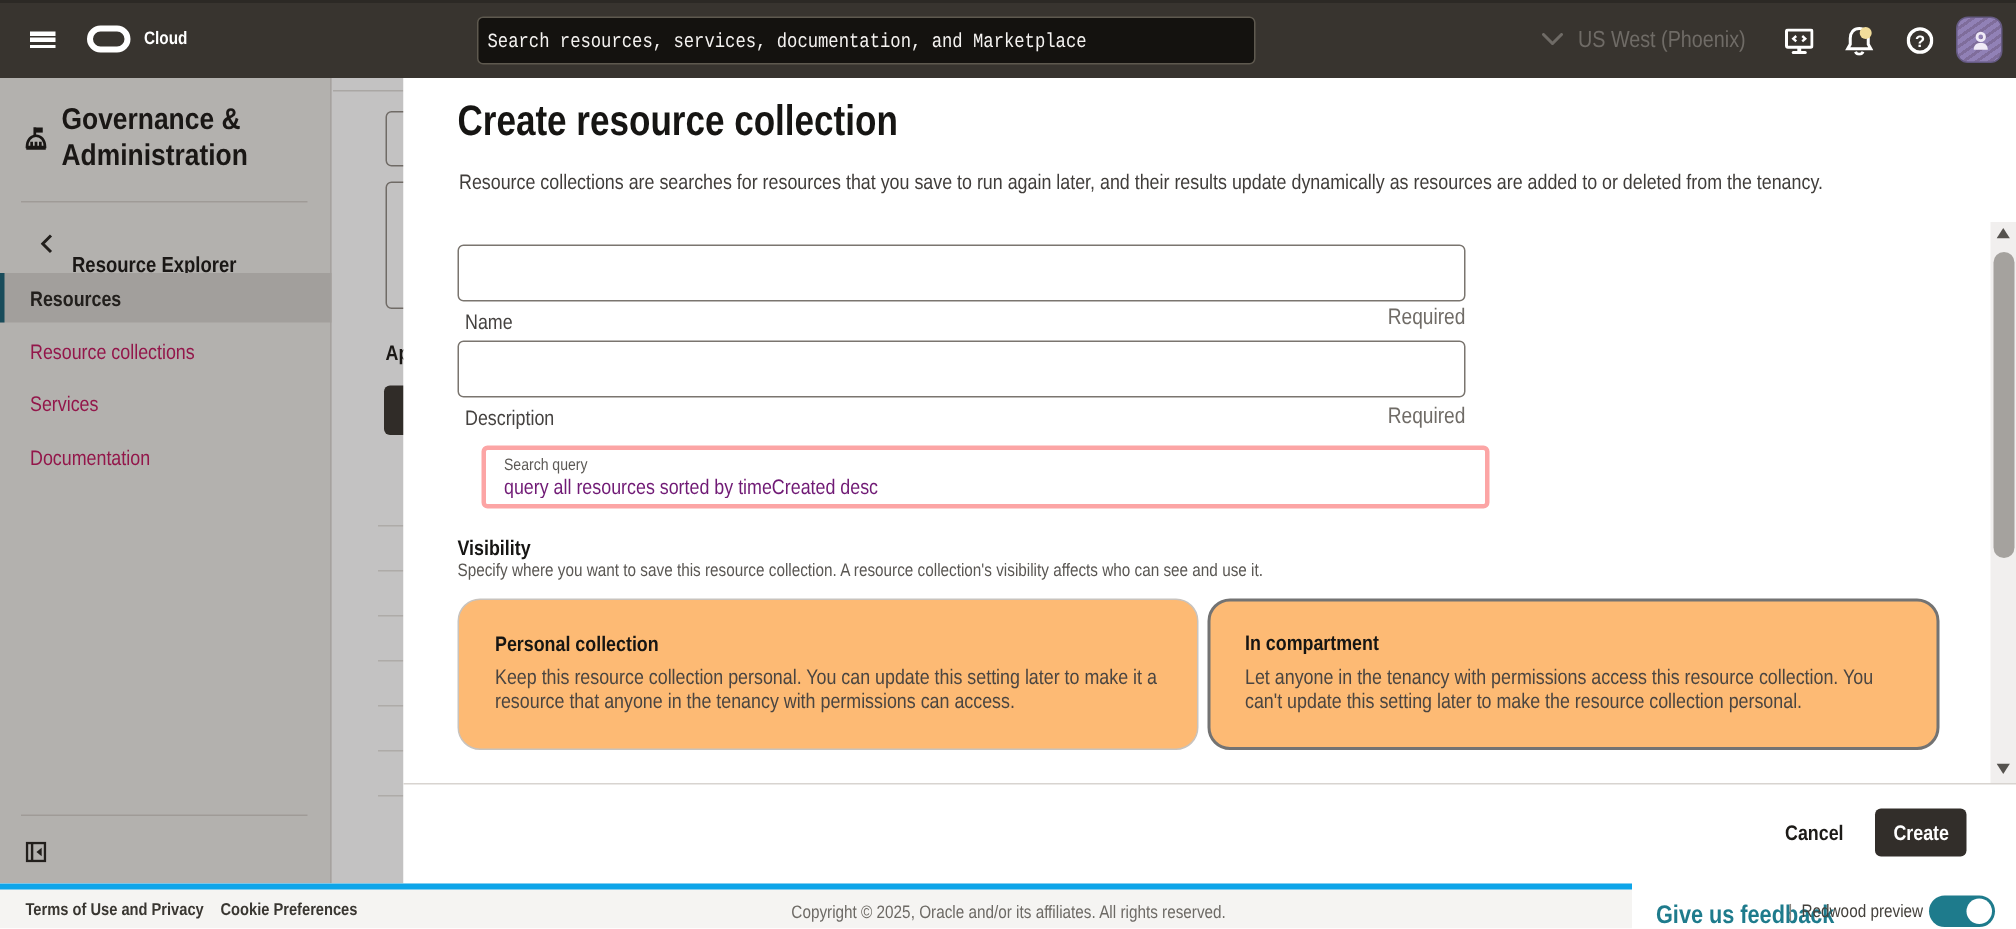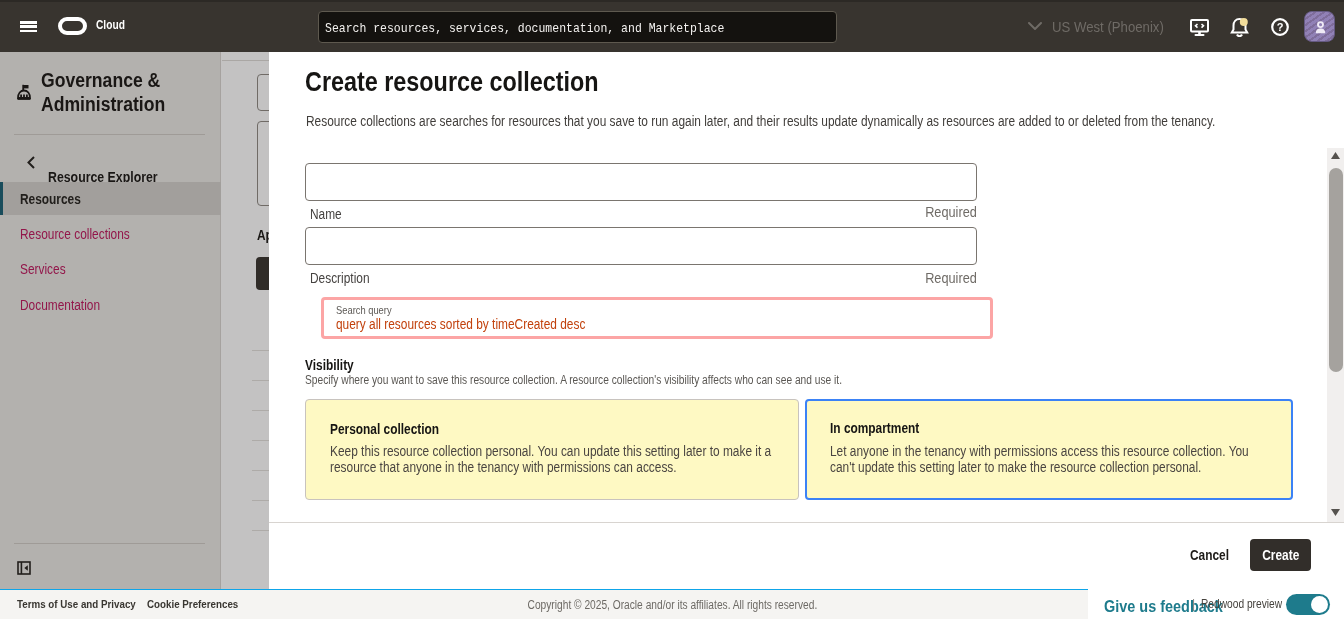--- a/index.html
+++ b/index.html
@@ -52,41 +52,41 @@
 
   
   #modal { position:absolute; left:269px; top:52px; width:1075px; height:537px; background:#fff; }
   #mtitle { position:absolute; left:36px; top:13px; font-size:28.5px; font-weight:bold; color:#161513; transform:scaleX(.82); transform-origin:0 50%; white-space:nowrap; }
   #mdesc { position:absolute; left:37px; top:61px; font-size:14px; color:#403d3a; }
   .field { position:absolute; left:36px; width:672px; background:#fff; border:1px solid #7a756f; border-radius:4px; }
   .field .ph { position:absolute; left:4px; font-size:14px; color:#454240;margin-top:31px; }
   .req { position:absolute; font-size:15px; color:#6f6b66; }
   #sq { position:absolute; left:36px; top:245px; width:672px; height:42px; border:3px solid #fca5a5; border-radius:4px; background:#fff;margin-left:16px; }
   #sq .sl { position:absolute; left:12px; top:4px; font-size:11px; color:#5c5955; }
-  #sq .sv { position:absolute; left:12px; top:16px; font-size:14px; color:#c2410c; }
+  #sq .sv { position:absolute; left:12px; top:16px; font-size:14px; color:#701a75; }
   #vish { position:absolute; left:36px; top:305px; font-size:14px; font-weight:bold; color:#161513; }
   #viss { position:absolute; left:36px; top:321px; font-size:12px; color:#5a5753; }
-  .vcard { position:absolute; top:347px; height:101px; background:#fef9c3; border-radius:4px; }
+  .vcard { position:absolute; top:347px; height:101px; background:#fdba74; border-radius:15px; }
   #vc1 { left:36px; width:494px; border:1px solid #c8c3be; }
-  #vc2 { left:536px; width:488px; border:2px solid #3b82f6; }
+  #vc2 { left:536px; width:488px; border:2px solid #737373; }
   .vcard .ct { position:absolute; left:24px; top:21px; font-size:14px; font-weight:bold; color:#161513; }
   .vcard .cb { position:absolute; left:24px; top:44px; font-size:14px; color:#4a4541; line-height:15.5px; }
   #vc2 .ct { left:23px; top:19px; }
   #vc2 .cb { left:23px; top:43px; }
   
   #sbar { position:absolute; left:1058px; top:96px; width:17px; height:374px; background:#f1efee; }
   #sbar .thumb { position:absolute; left:1.5px; top:20px; width:14px; height:204px; background:#a5a29e; border-radius:7px; }
   .tri { position:absolute; }
   
   #msep { position:absolute; left:0; top:470px; width:1075px; height:1px; background:#d8d4d0; }
   #cancelbtn { position:absolute; left:921px; top:495px; font-size:14px; font-weight:bold; color:#1d1b18; }
   #createbtn { position:absolute; left:981px; top:487px; width:61px; height:32px; background:#322e2a; border-radius:4px; color:#fff; font-size:14px; font-weight:bold; text-align:center; line-height:32px; }
 
   
-  #footer { position:absolute; left:0; top:589px; width:1088px; height:30px; background:#f5f4f2; border-top:1px solid #0ea5e9; }
+  #footer { position:absolute; left:0; top:589px; width:1088px; height:30px; background:#f5f4f2; border-top:4px solid #0ea5e9; }
   #footer .l1 { position:absolute; left:17px; top:8px; font-size:11.5px; font-weight:bold; color:#393631; }
   #footer .l2 { position:absolute; left:147px; top:8px; font-size:11.5px; font-weight:bold; color:#393631; }
   #footer .c { position:absolute; left:0; top:8px; width:1344px; text-align:center; font-size:12px; color:#6d6a65; }
   #fb { position:absolute; left:1104px; top:7px; font-size:17px; font-weight:bold; color:#1e7b8c; }
   #pipe { position:absolute; left:1192px; top:7px; font-size:12px; color:#8a8680; }
   #rw { position:absolute; left:1201px; top:7px; font-size:12px; color:#44413c; }
   #toggle { position:absolute; left:1286px; top:4px; width:44px; height:21px; background:#1e7b8c; border-radius:11px; }
   #toggle .knob { position:absolute; right:2px; top:2px; width:17px; height:17px; background:#fff; border-radius:50%; }
 </style>
 </head>

